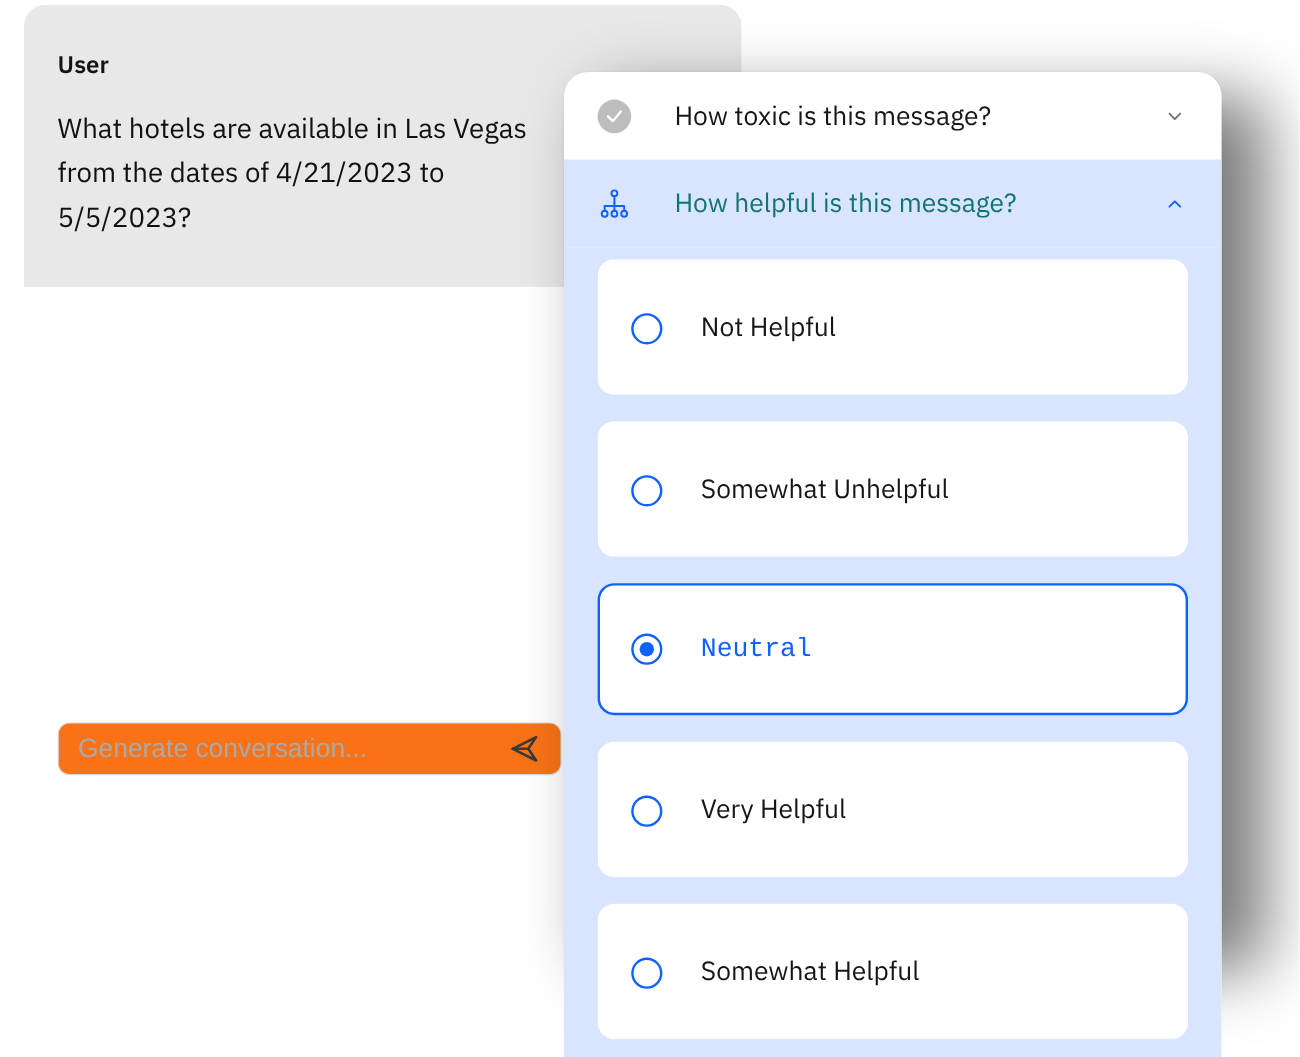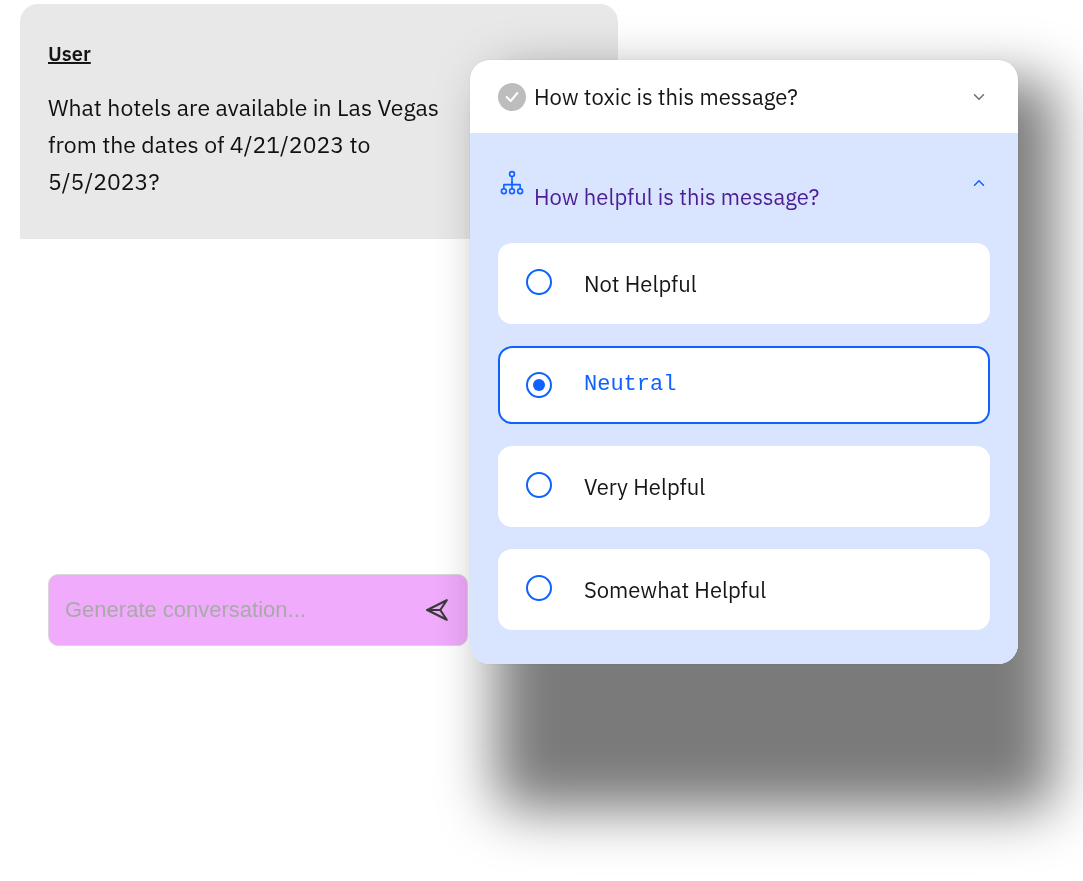--- a/index.html
+++ b/index.html
@@ -23,21 +23,20 @@
   }
   .user-block {
     background: #e8e8e8;
     padding: 36px 28px 40px 28px;
   }
   .user-block .role {
     font-weight: 600;
     font-size: 20px;
     color: #151515;
     margin-bottom: 22px;
-    text-decoration: underline;
   }
   .user-block .msg {
     font-size: 23px;
     line-height: 1.6;
     color: #111;
     max-width: 420px;
   }
   .model-block {
     padding: 36px 28px 0 28px;
   }
@@ -51,27 +50,27 @@
     font-size: 24px;
     line-height: 1.6;
     color: #111;
     max-width: 400px;
   }
   .input-row {
     position: absolute;
     left: 28px;
     bottom: 20px;
     width: 420px;
-    height: 72px;
+    height: 44px;
     border: 1px solid #d8d8d8;
     border-radius: 10px;
     display: flex;
     align-items: center;
     padding: 0 16px;
-    background: #f0abfc;
+    background: #f97316;
   }
   .input-row input {
     flex: 1;
     border: none;
     outline: none;
     font-size: 22px;
     color: #333;
     background: transparent;
   }
   .input-row input::placeholder { color: #a9a9a9; }
@@ -104,34 +103,33 @@
     border-radius: 20px;
     overflow: hidden;
     background: #fff;
     z-index: 5;
     box-shadow: 0 0 0 1px rgba(0,0,0,0.02);
   }
   .section {
     display: flex;
     align-items: center;
     padding: 22px 28px;
-    gap: 8px;
+    gap: 36px;
     cursor: pointer;
   }
   .section .title {
     flex: 1;
     font-size: 22px;
     color: #161616;
   }
   .section.active {
     background: #d9e4ff;
   }
   .section.active .title {
-    color: #4c1d95;
-    margin-top: 27px;
+    color: #0f766e;
   }
   .section .chev {
     width: 22px;
     height: 22px;
     display:flex;align-items:center;justify-content:center;
   }
   .check-badge {
     width: 28px; height: 28px; border-radius: 50%;
     background: #bdbdbd;
     display:flex;align-items:center;justify-content:center;
@@ -141,23 +139,23 @@
   .options {
     background: #d9e4ff;
     padding: 10px 28px 34px 28px;
     display: flex;
     flex-direction: column;
     gap: 22px;
   }
   .option {
     background: #fff;
     border-radius: 14px;
-    padding: 24px 26px;
-    display: flex;
-    align-items: flex-start;
+    padding: 40px 26px;
+    display: flex;
+    align-items: flex-end;
     gap: 32px;
     cursor: pointer;
     border: 2px solid transparent;
   }
   .option.selected {
     border: 2px solid #0f62fe;
     font-family: Liberation Mono, monospace;
   }
   .radio {
     width: 26px; height: 26px; border-radius: 50%;
@@ -236,20 +234,24 @@
         <polyline points="6 15 12 9 18 15"></polyline>
       </svg>
     </div>
   </div>
 
   <div class="options">
     <div class="option">
       <div class="radio"></div>
       <div class="label">Not Helpful</div>
     </div>
+    <div class="option">
+      <div class="radio"></div>
+      <div class="label">Somewhat Unhelpful</div>
+    </div>
     <div class="option selected">
       <div class="radio">
           <div class="dot"></div>
         </div>
       <div class="label">Neutral</div>
     </div>
     <div class="option">
       <div class="radio"></div>
       <div class="label">Very Helpful</div>
     </div>

